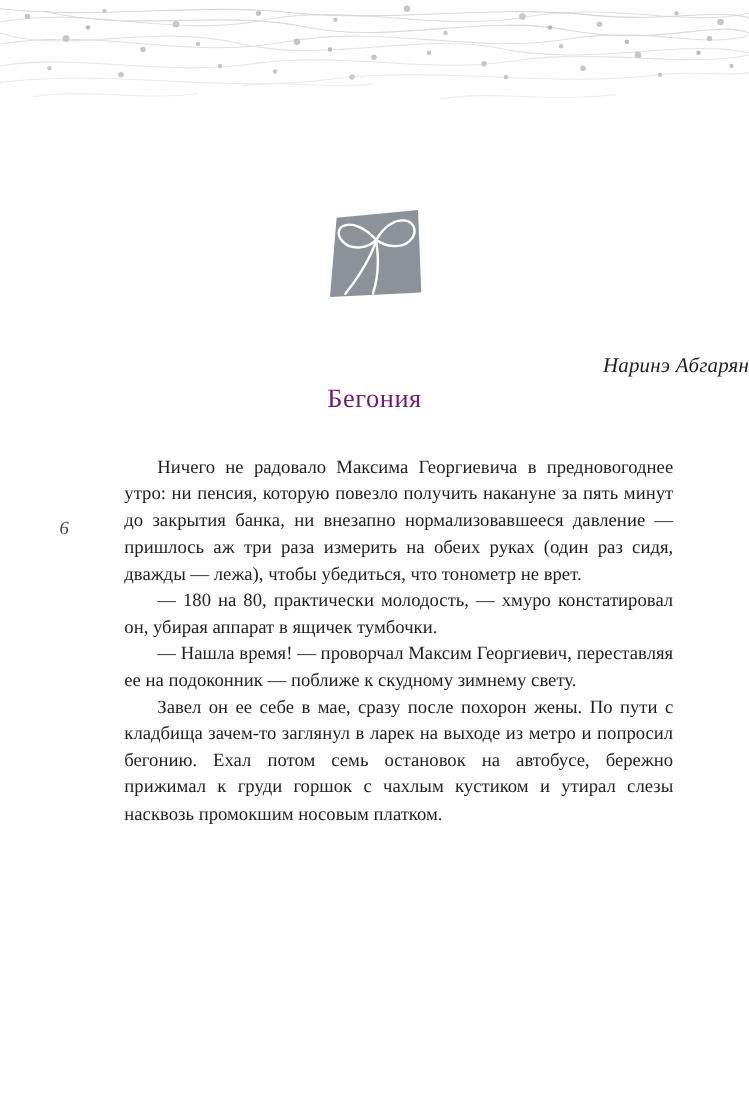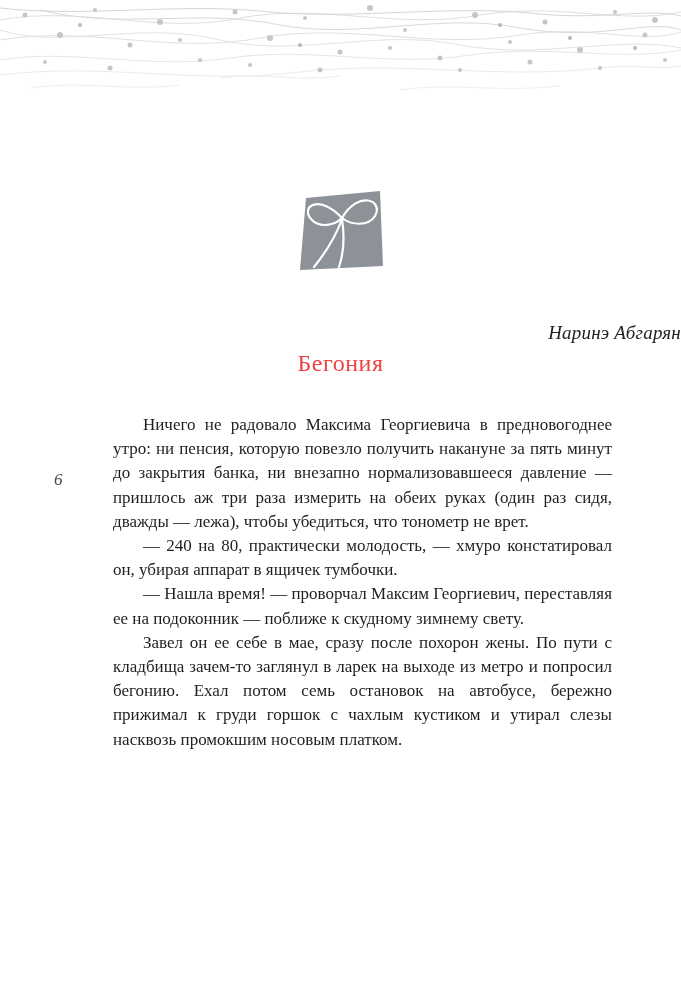--- a/index.html
+++ b/index.html
@@ -34,21 +34,21 @@
     font-style: italic;
     font-size: 19px;
     letter-spacing: 0.2px;
     color: #222;
   }
   .title {
     margin-top: 6px;
     text-align: center;
     font-size: 24px;
     letter-spacing: 0.5px;
-    color: #ef4444;
+    color: #701a75;
   }
   .page-body {
     margin: 36px 69px 0 113px;
     font-size: 17px;
     line-height: 24.2px;
     text-align: justify;
   }
   .page-body p {
     margin: 0;
     text-indent: 30px;
@@ -127,18 +127,18 @@
       <path d="M52,41 C55,60 54,74 49,89"></path>
     </g>
   </svg>
 </div>
 
 <div class="author">Наринэ Абгарян</div>
 <div class="title">Бегония</div>
 
 <div class="page-body">
   <p>Ничего не радовало Максима Георгиевича в предновогоднее утро: ни пенсия, которую повезло получить накануне за пять минут до закрытия банка, ни внезапно нормализовавшееся давление — пришлось аж три раза измерить на обеих руках (один раз сидя, дважды — лежа), чтобы убедиться, что тонометр не врет.</p>
-  <p>— 240 на 80, практически молодость, — хмуро констатировал он, убирая аппарат в ящичек тумбочки.</p>
+  <p>— 180 на 80, практически молодость, — хмуро констатировал он, убирая аппарат в ящичек тумбочки.</p>
   <p>— Нашла время! — проворчал Максим Георгиевич, переставляя ее на подоконник — поближе к скудному зимнему свету.</p>
   <p>Завел он ее себе в мае, сразу после похорон жены. По пути с кладбища зачем-то заглянул в ларек на выходе из метро и попросил бегонию. Ехал потом семь остановок на автобусе, бережно прижимал к груди горшок с чахлым кустиком и утирал слезы насквозь промокшим носовым платком.</p>
 </div>
 
 <div class="page-number">6</div>
 
 </body></html>

